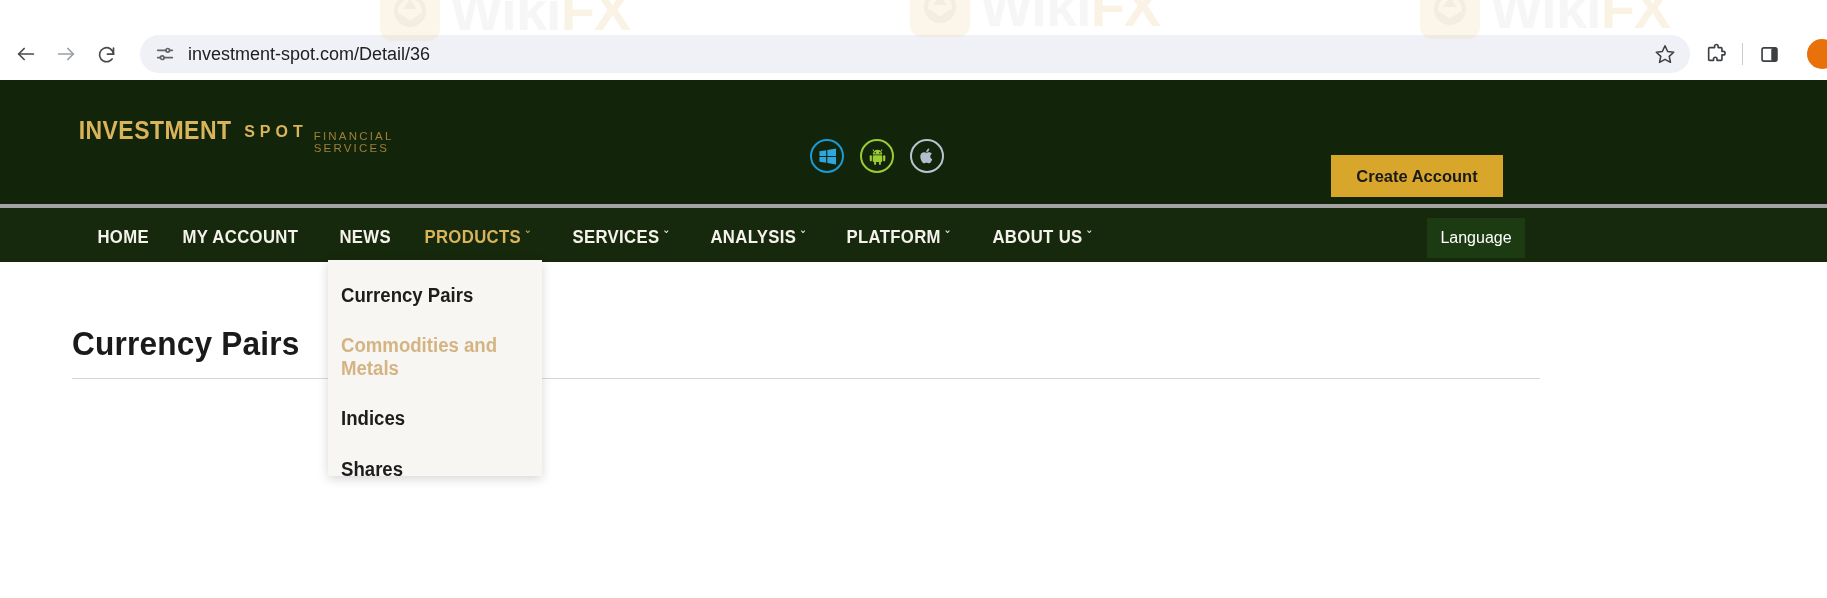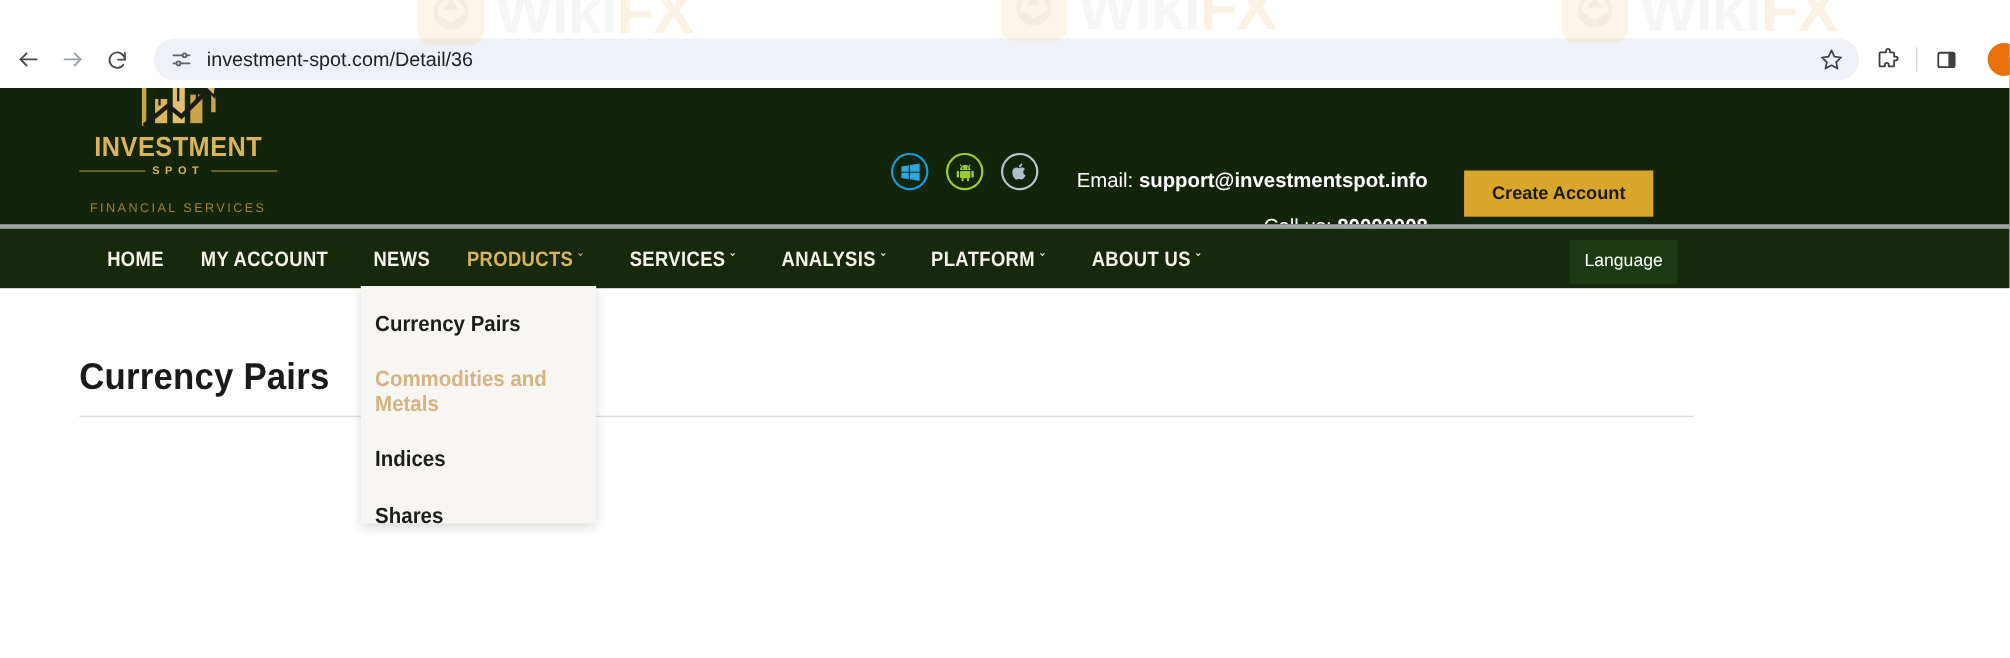--- a/index.html
+++ b/index.html
@@ -70,33 +70,33 @@
   
   .site-header {
     position: absolute; left: 0; top: 52px;
     width: 1827px; height: 152px;
     background: #122409;
     z-index: 5;
   }
   .logo-wrap {
     position: absolute; left: 72px; top: 8px;
     width: 180px; height: 140px;
-    display: flex; flex-direction: column; align-items: center;
+    display: flex; flex-direction: row; align-items: center;
   }
   .logo-mark { width: 95px; height: 62px; }
   .logo-name {
     color: #d9b45a; font-size: 25px; letter-spacing: 0.5px;
     font-weight: bold; line-height: 1;
     font-family: "Liberation Sans Narrow", "Liberation Sans", sans-serif;
     transform: scaleX(0.92);
   }
   .logo-sub-row { display: flex; align-items: center; gap: 6px; margin-top: 3px; width: 100%; justify-content: center; }
   .logo-rule { height: 1px; background: #b4913f; flex: 1 1 auto; }
   .logo-spot {
-    color: #d9b45a; font-size: 10px; letter-spacing: 5px; font-weight: bold;
+    color: #d9b45a; font-size: 16px; letter-spacing: 5px; font-weight: bold;
     font-family: "Liberation Sans Narrow", "Liberation Sans", sans-serif;
   }
   .logo-tag {
     color: #a07f36; font-size: 11.5px; letter-spacing: 2.2px;
     margin-top: 23px;
     font-family: "Liberation Sans Narrow", "Liberation Sans", sans-serif;
   }
 
   .platform-icons {
     position: absolute; left: 810px; top: 87px;
@@ -320,30 +320,20 @@
           </svg>
       </div>
       <div class="plat-icon apple">
         <svg width="18" height="18" viewBox="0 0 20 20" fill="currentColor">
             <path d="M13.6 10.6c0-2.1 1.7-3.1 1.8-3.2-1-1.4-2.5-1.6-3-1.6-1.3-.1-2.5.7-3.1.7-.6 0-1.6-.7-2.7-.7-1.4 0-2.7.8-3.4 2-1.4 2.5-.4 6.2 1 8.2.7 1 1.5 2.1 2.6 2.1 1 0 1.4-.7 2.7-.7s1.6.7 2.7.6c1.1 0 1.8-1 2.5-2 .8-1.2 1.1-2.3 1.1-2.4-.1 0-2.2-.8-2.2-3z"></path>
             <path d="M11.7 4.5c.6-.7 1-1.7.9-2.7-.8 0-1.9.6-2.5 1.3-.6.6-1 1.6-.9 2.6.9.1 1.9-.5 2.5-1.2z"></path>
           </svg>
       </div>
     </div>
 
-    <div class="contact-block">
-      <div class="contact-line">
-        <span>Email:</span>
-        <b>support@investmentspot.info</b>
-      </div>
-      <div class="contact-line">
-        <span>Call us:</span>
-        <b>80000008</b>
-      </div>
-    </div>
 
     <button class="create-account-btn">Create Account</button>
   </div>
 
   <div class="nav-bar">
     <div class="nav-items" id="nav-items">
         <div class="nav-item">
           <span>HOME</span>
         </div>
         <div class="nav-item">

